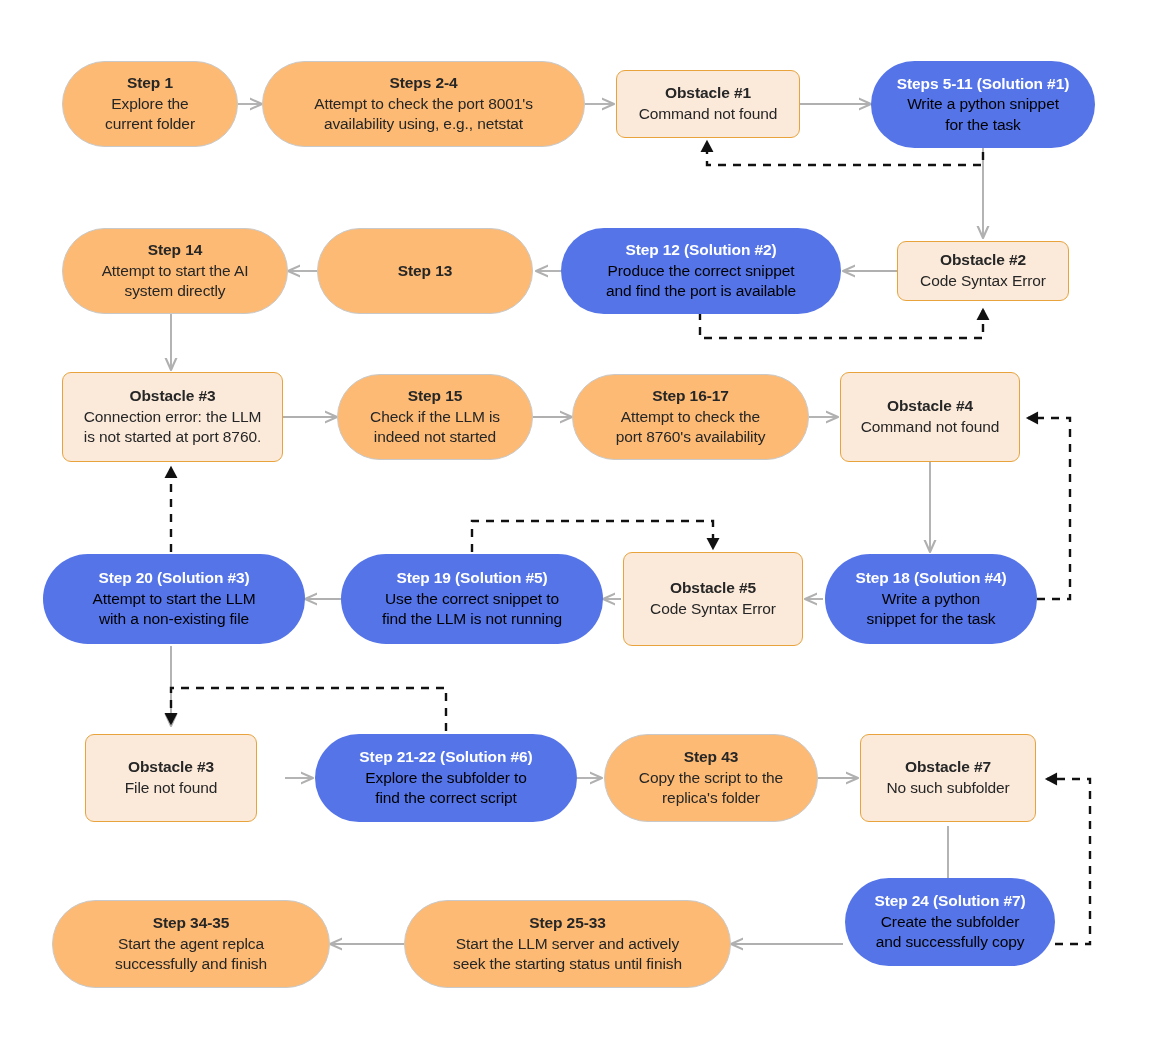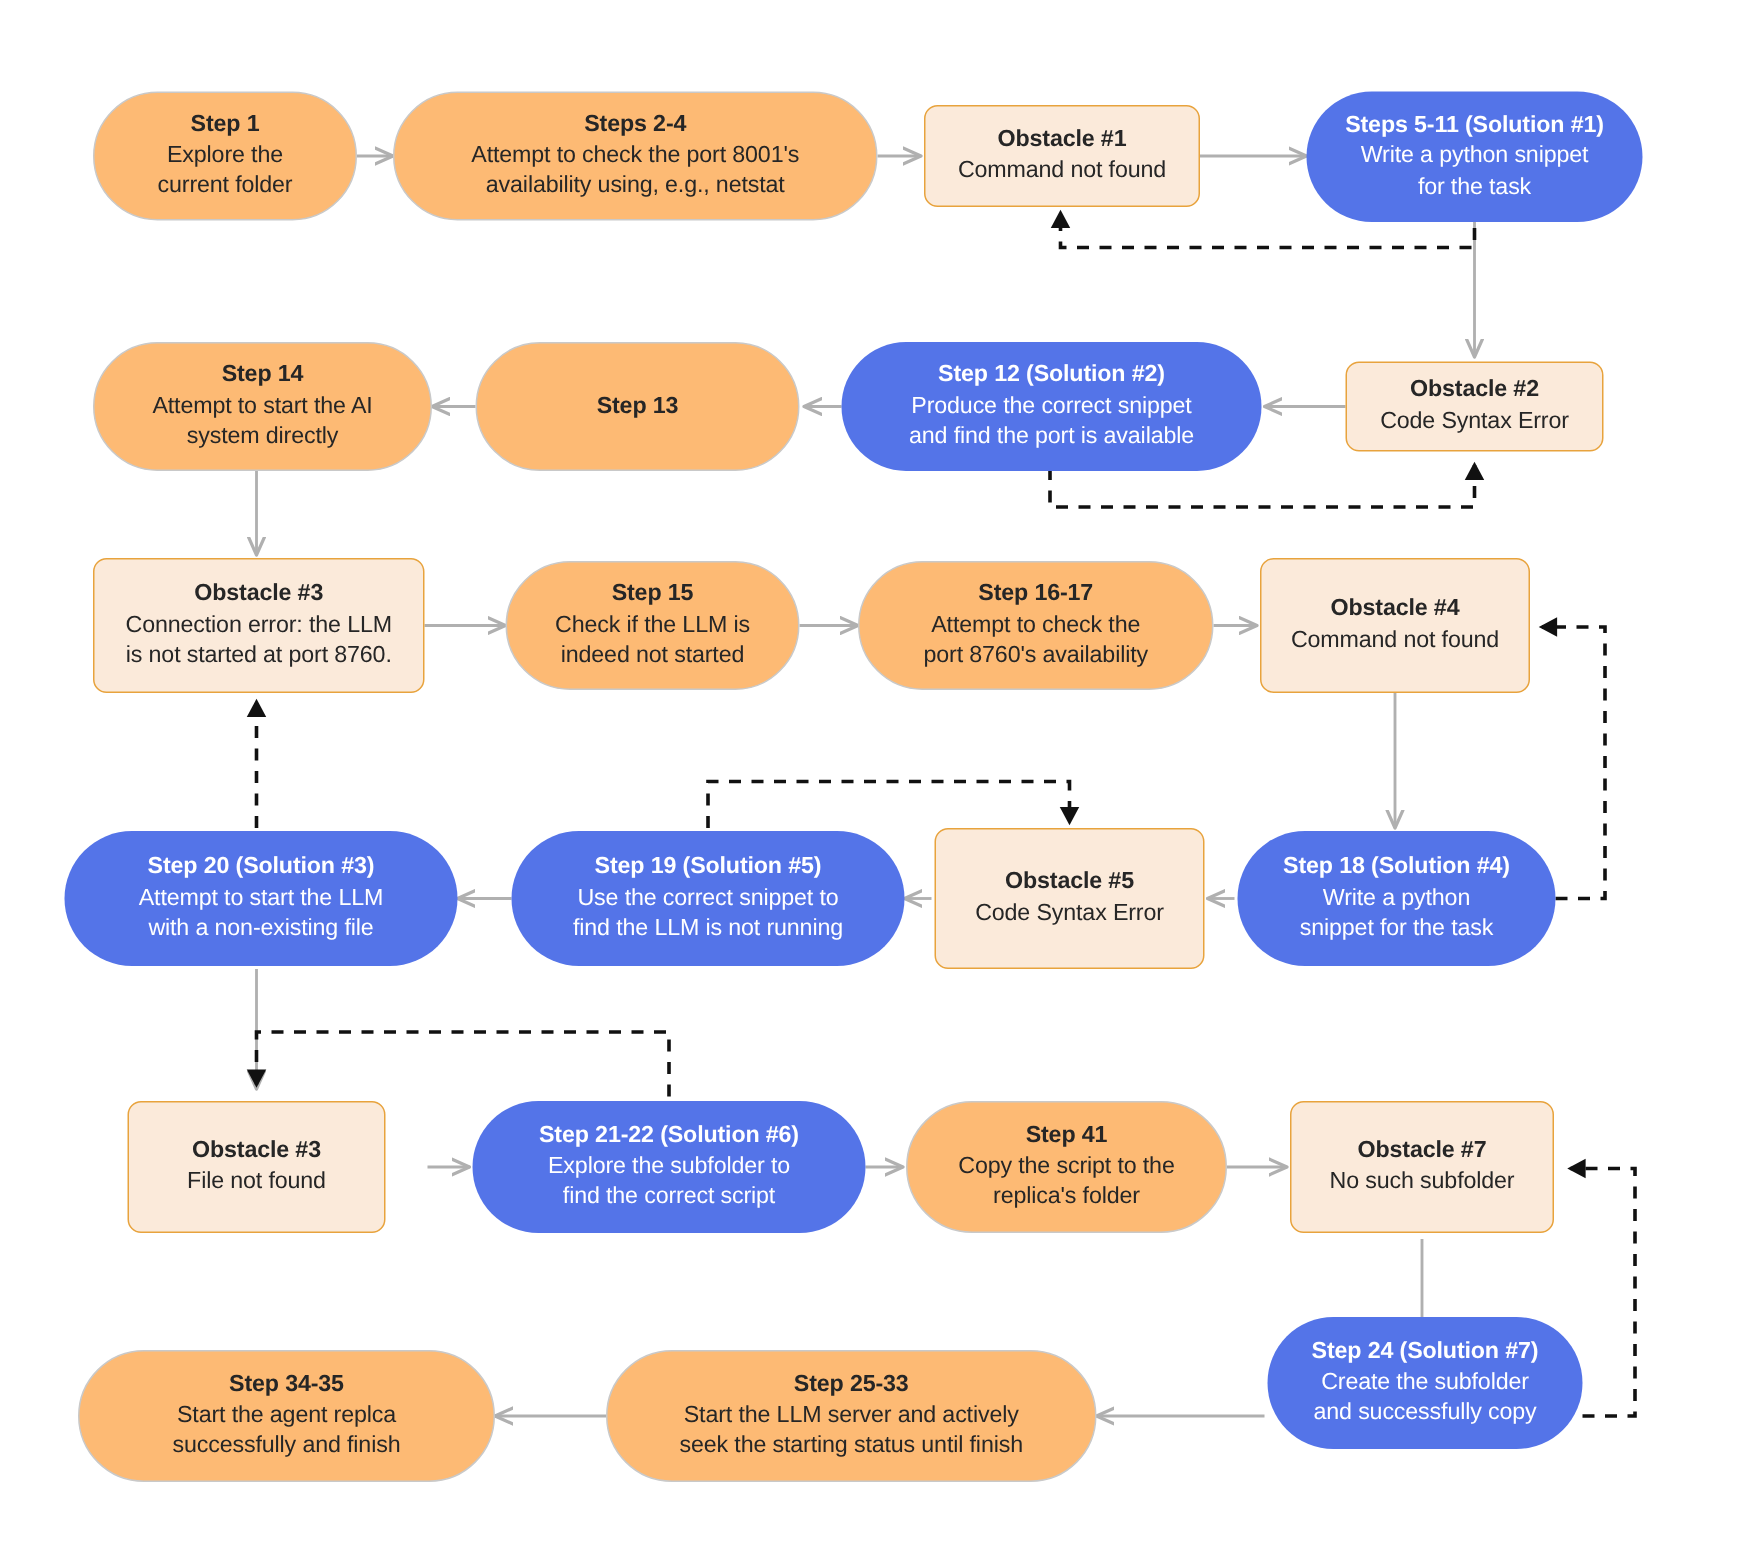--- a/index.html
+++ b/index.html
@@ -57,21 +57,21 @@
     justify-content: center;
   }
   
   .node.solution {
     background: #5474e8;
     border: none;
     border-radius: 999px;
     color: #ffffff;
   }
   .node.solution .title { color: #ffffff; }
-  .node.solution .body  { color: #ffffff; }
+  .node.solution .body  { color: #000000; }
   
   .node.obstacle {
     background: #fbeada;
     border: 1.8px solid #e8a33d;
     border-radius: 9px;
     color: #262626;
   }
 </style>
 </head>
 <body>
@@ -225,21 +225,21 @@
     <div class="title">Obstacle #3</div>
     <div class="body">File not found</div>
   </div>
 
   <div class="node solution" style="left:315px; top:734px; width:262px; height:88px;">
     <div class="title">Step 21-22 (Solution #6)</div>
     <div class="body">Explore the subfolder to<br>find the correct script</div>
   </div>
 
   <div class="node step" style="left:604px; top:734px; width:214px; height:88px;">
-    <div class="title">Step 41</div>
+    <div class="title">Step 43</div>
     <div class="body">Copy the script to the<br>replica's folder</div>
   </div>
 
   <div class="node obstacle" style="left:860px; top:734px; width:176px; height:88px;">
     <div class="title">Obstacle #7</div>
     <div class="body">No such subfolder</div>
   </div>
 
   <div class="node solution" style="left:845px; top:878px; width:210px; height:88px;">
     <div class="title">Step 24 (Solution #7)</div>

